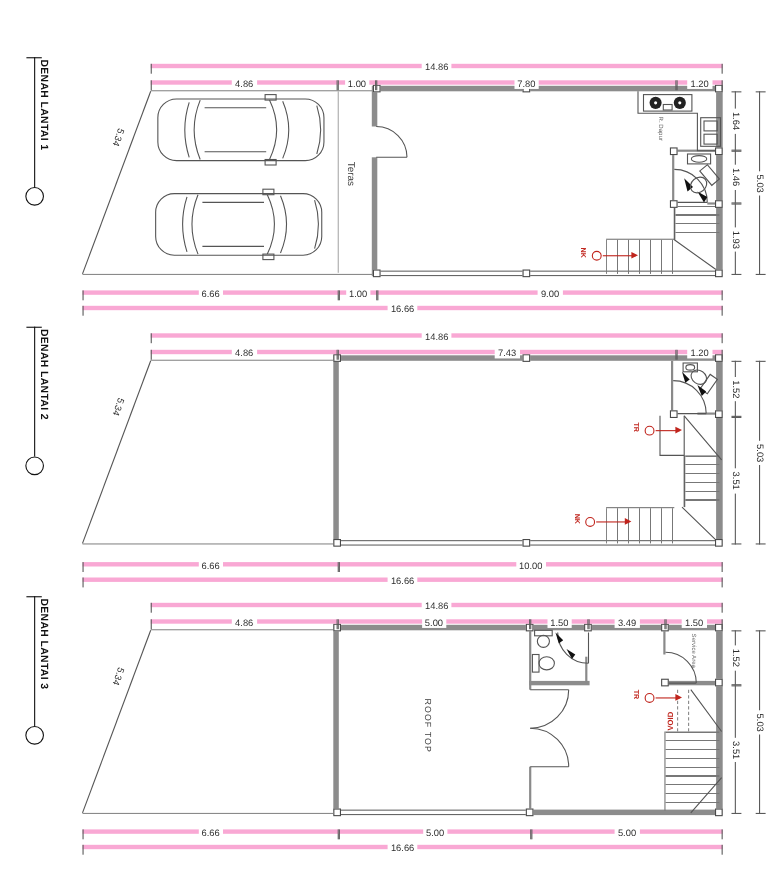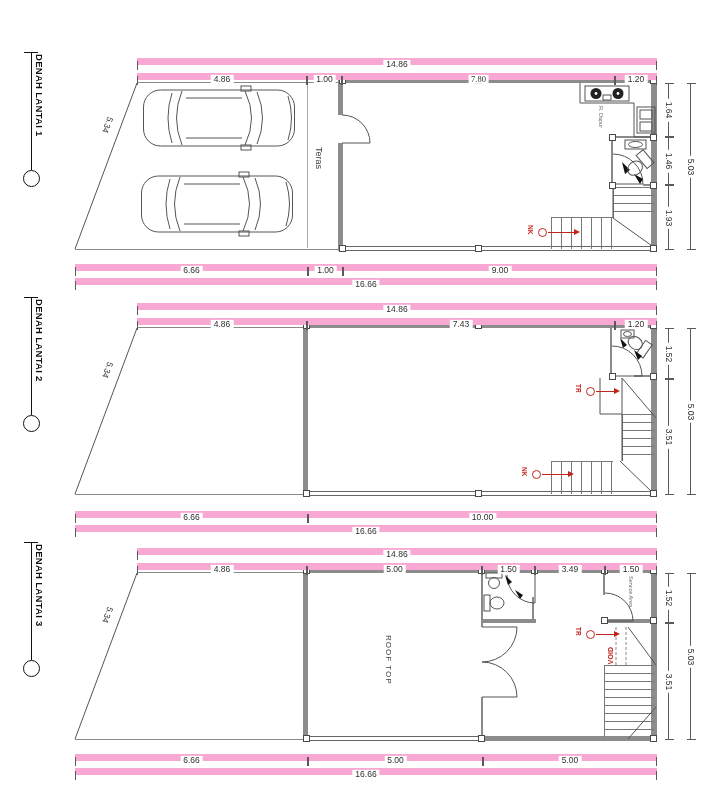--- a/index.html
+++ b/index.html
@@ -5,21 +5,21 @@
   html,body{margin:0;padding:0;background:#fff;}
   body{font-family:"Liberation Sans", sans-serif;color:#222;}
   .sheet{position:relative;width:705px;height:804px;background:#fff;overflow:hidden;}
   .floor{position:absolute;left:0;width:705px;}
   
   .w{position:absolute;background:#8c8c8c;z-index:1;}
   .ww{position:absolute;background:#fff;border-top:1px solid #666;border-bottom:1px solid #666;box-sizing:border-box;z-index:1;}
   .thin{position:absolute;background:#8a8a8a;z-index:1;}
   .col{position:absolute;width:7px;height:7px;background:#fff;border:1px solid #4a4a4a;box-sizing:border-box;z-index:3;}
   
-  .dh{position:absolute;height:0;border-top:7px solid #f9a8d4;z-index:4;}
+  .dh{position:absolute;height:0;border-top:4px solid #f9a8d4;z-index:4;}
   .dh::before,.dh::after{content:"";position:absolute;top:-4px;width:1px;height:9px;background:#5a5a5a;}
   .dh::before{left:0}.dh::after{right:0}
   .dh span{position:absolute;left:50%;top:0;transform:translate(-50%,-55%);background:#fff;
     padding:0 3px;font-size:8.5px;color:#2e2e2e;white-space:nowrap;line-height:1.1;}
   .dv{position:absolute;width:0;border-left:1px solid #5a5a5a;z-index:4;}
   .dv::before,.dv::after{content:"";position:absolute;left:-4px;width:9px;height:1px;background:#5a5a5a;}
   .dv::before{top:0}.dv::after{bottom:0}
   .dv span{position:absolute;top:50%;left:0;transform:translate(-52%,-50%);writing-mode:vertical-rl;
     background:#fff;padding:3px 0;font-size:8.5px;color:#2e2e2e;white-space:nowrap;line-height:1;}
   .slant-lab{position:absolute;font-size:8.5px;color:#2e2e2e;background:#fff;padding:0 2px;
@@ -62,21 +62,21 @@
 
     <div class="dh" style="left:137px;top:13px;width:520px;">
         <span>14.86</span>
       </div>
     <div class="dh" style="left:137px;top:28px;width:170px;">
         <span>4.86</span>
       </div>
     <div class="dh" style="left:307px;top:28px;width:35px;">
         <span>1.00</span>
       </div>
-    <div class="dh" style="left:342px;top:28px;width:273px;font-family:Liberation Serif, serif;">
+    <div class="dh" style="left:342px;top:28px;width:273px;">
         <span>7.80</span>
       </div>
     <div class="dh" style="left:615px;top:28px;width:42px;">
         <span>1.20</span>
       </div>
 
     <div class="dv" style="left:668px;top:38px;height:54px;">
         <span>1.64</span>
       </div>
     <div class="dv" style="left:668px;top:92px;height:48px;">

